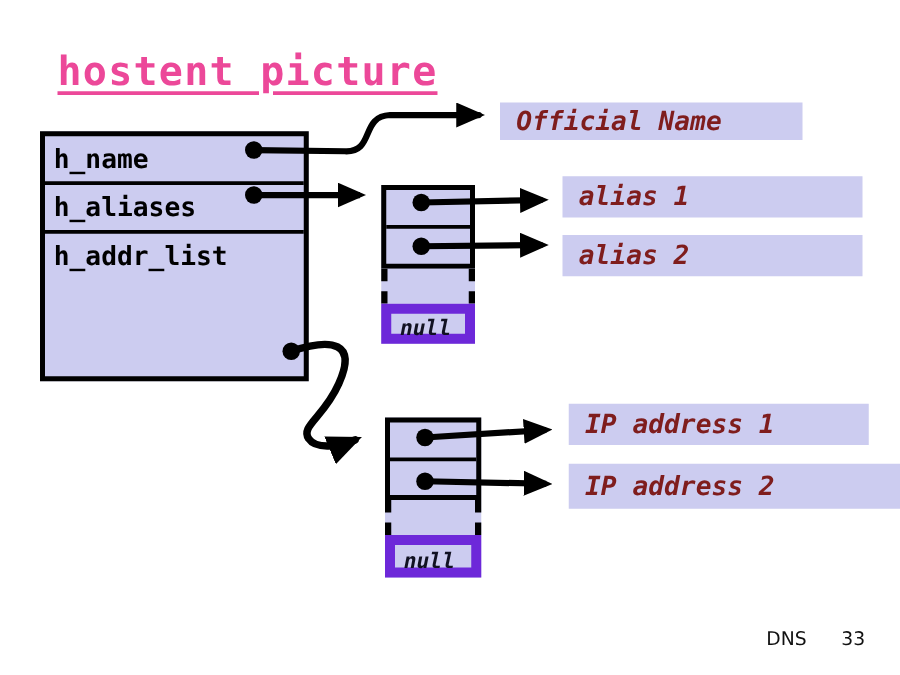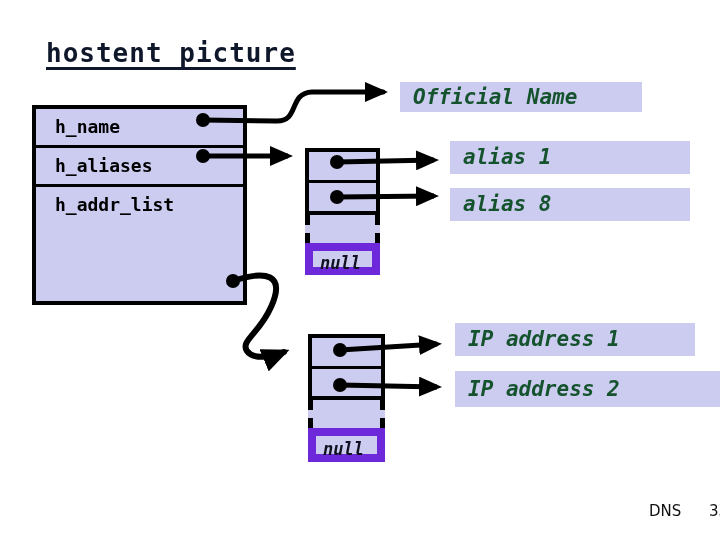--- a/index.html
+++ b/index.html
@@ -2,38 +2,38 @@
 <html><head>
 <meta charset="utf-8">
 <style>
   html,body{margin:0;padding:0;background:#ffffff;}
   body{width:720px;height:540px;position:relative;overflow:hidden;
        font-family:"DejaVu Sans Mono",monospace;}
   .abs{position:absolute;}
 
   #slide-title{
     left:46px;top:38px;
-    font-size:26px;font-weight:bold;color:#0f172a;
+    font-size:32px;font-weight:bold;color:#ec4899;
     letter-spacing:1px;
     text-decoration:underline;
     text-decoration-thickness:3px;
     text-underline-offset:5px;
     white-space:nowrap;
     text-align:right;
   }
 
   
   #struct-box{
     left:32px;top:105px;width:207px;height:192px;
     border:4px solid #000;background:#ccccf0;
   }
   .struct-row{
     height:36px;line-height:36px;
-    padding-left:19px;
-    font-size:18px;font-weight:bold;color:#000;
+    padding-left:7px;
+    font-size:21px;font-weight:bold;color:#000;
     border-bottom:3px solid #000;
     box-sizing:content-box;
     white-space:nowrap;
   }
   .struct-row:last-child{border-bottom:none;}
 
   
   .cellbox{background:#ccccf0;border:4px solid #000;box-sizing:border-box;}
   .cell-split{border-bottom:3px solid #000;}
   .dashedcell{
@@ -43,45 +43,45 @@
   }
   .nullcell{
     background:#ccccf0;border:8px solid #6d28d9;box-sizing:border-box;
     font-size:17px;font-weight:bold;font-style:italic;color:#111122;
     padding-left:7px;
   }
 
   
   .labelbox{
     background:#ccccf0;
-    font-size:21px;font-weight:bold;font-style:italic;color:#14532d;
+    font-size:21px;font-weight:bold;font-style:italic;color:#7f1d1d;
     padding-left:13px;white-space:nowrap;box-sizing:border-box;
   }
 
   #overlay{left:0;top:0;pointer-events:none;}
 
   .footer-text{
     font-family:"DejaVu Sans",sans-serif;
-    font-size:15px;color:#111;white-space:nowrap;margin-left:36px;
+    font-size:15px;color:#111;white-space:nowrap;
   }
 </style>
 </head>
 <body>
 
 <div class="abs" id="slide-title">hostent picture</div>
 
 <div class="abs" id="struct-box">
   <div class="struct-row">h_name</div>
   <div class="struct-row">h_aliases</div>
   <div class="struct-row">h_addr_list</div>
 </div>
 
 <div class="abs labelbox" style="left:400px;top:82px;width:242px;height:30px;line-height:30px;">Official Name</div>
 <div class="abs labelbox" style="left:450px;top:141px;width:240px;height:33px;line-height:33px;">alias 1</div>
-<div class="abs labelbox" style="left:450px;top:188px;width:240px;height:33px;line-height:33px;">alias 8</div>
+<div class="abs labelbox" style="left:450px;top:188px;width:240px;height:33px;line-height:33px;">alias 2</div>
 
 <div class="abs cellbox" style="left:305px;top:148px;width:75px;height:67px;">
   <div class="cell-split" style="height:28px;"></div>
   <div style="height:28px;"></div>
 </div>
 <div class="abs dashedcell" style="left:305px;top:215px;width:75px;height:28px;"></div>
 <div class="abs nullcell" style="left:305px;top:243px;width:75px;height:32px;line-height:24px;">null</div>
 
 <div class="abs cellbox" style="left:308px;top:334px;width:77px;height:66px;">
   <div class="cell-split" style="height:28px;"></div>

